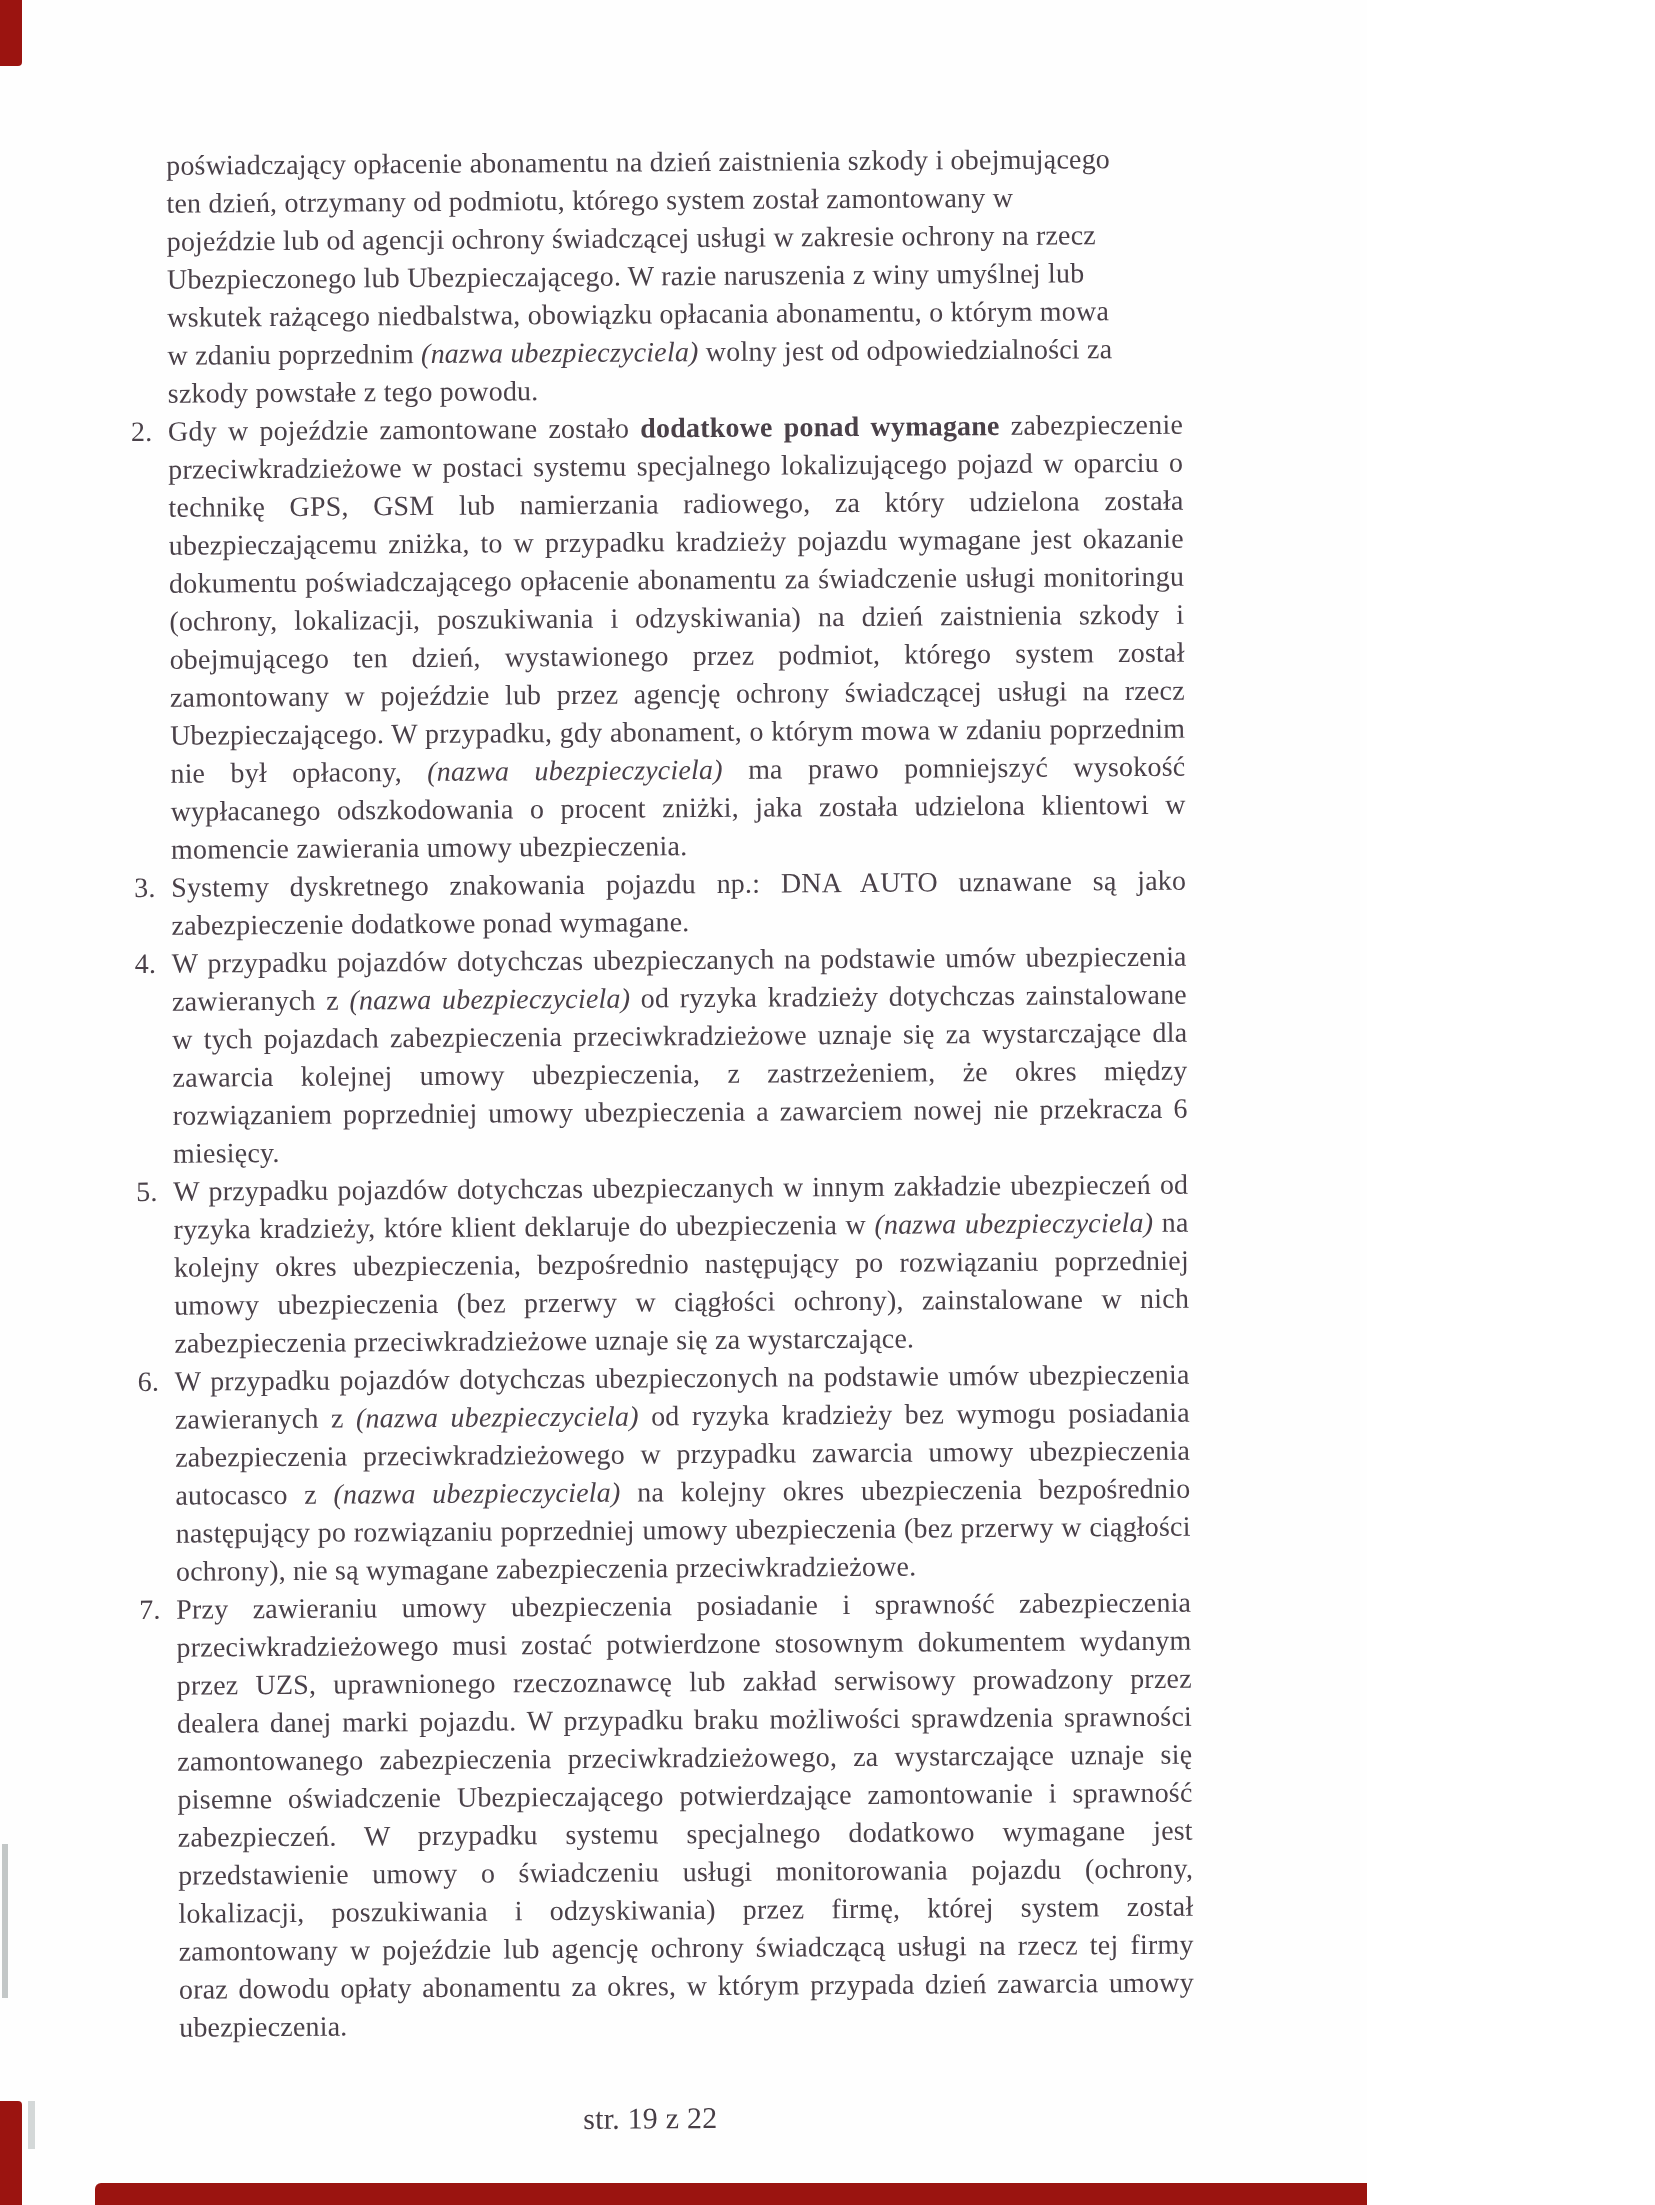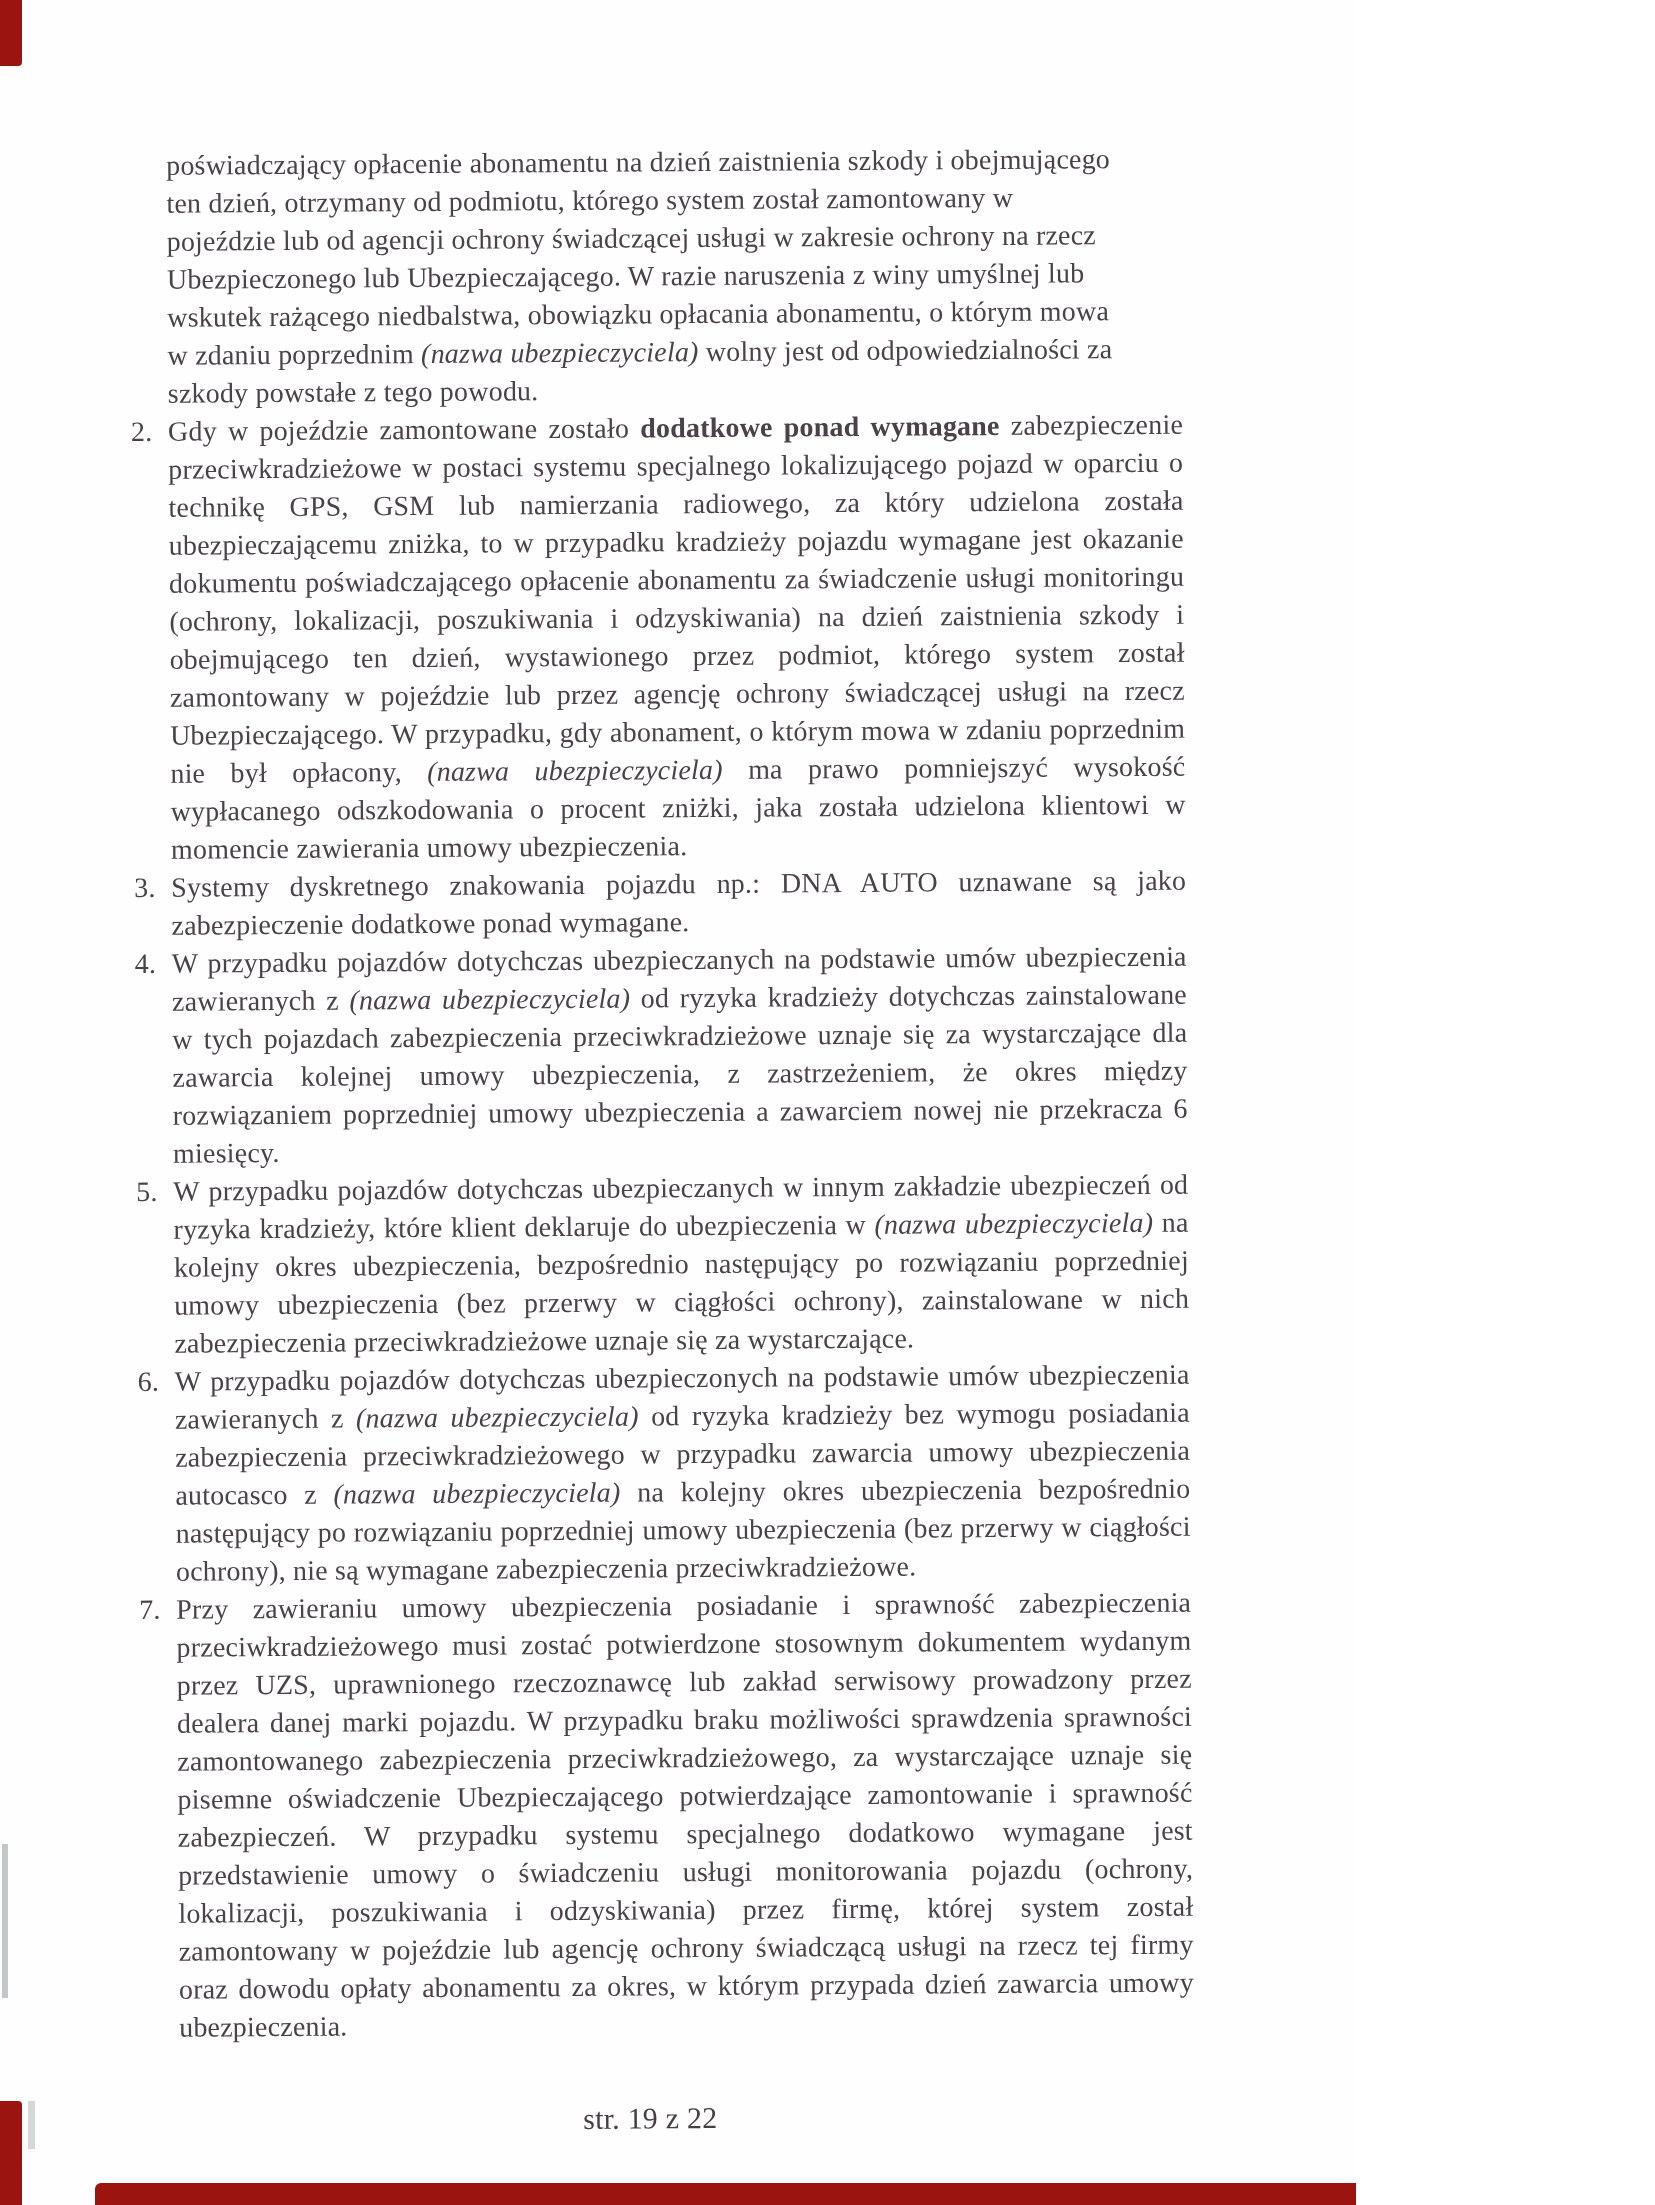--- a/index.html
+++ b/index.html
@@ -12,20 +12,21 @@
     width:1656px;height:2206px;
     background:#ffffff;
     overflow:hidden;
     font-family:"Liberation Serif","DejaVu Serif",serif;
   }
   .page{
     position:relative;
     width:1356px;height:2206px;
     background:var(--paper);
     overflow:hidden;
+    padding-left:11px;
   }
   
   .artifact{position:absolute;}
   .artifact.top-left{
     left:0;top:0;width:22px;height:66px;
     background:var(--accent-red);
     border-bottom-right-radius:4px;
   }
   .artifact.left-gray{
     left:2px;top:1844px;width:6px;height:154px;

